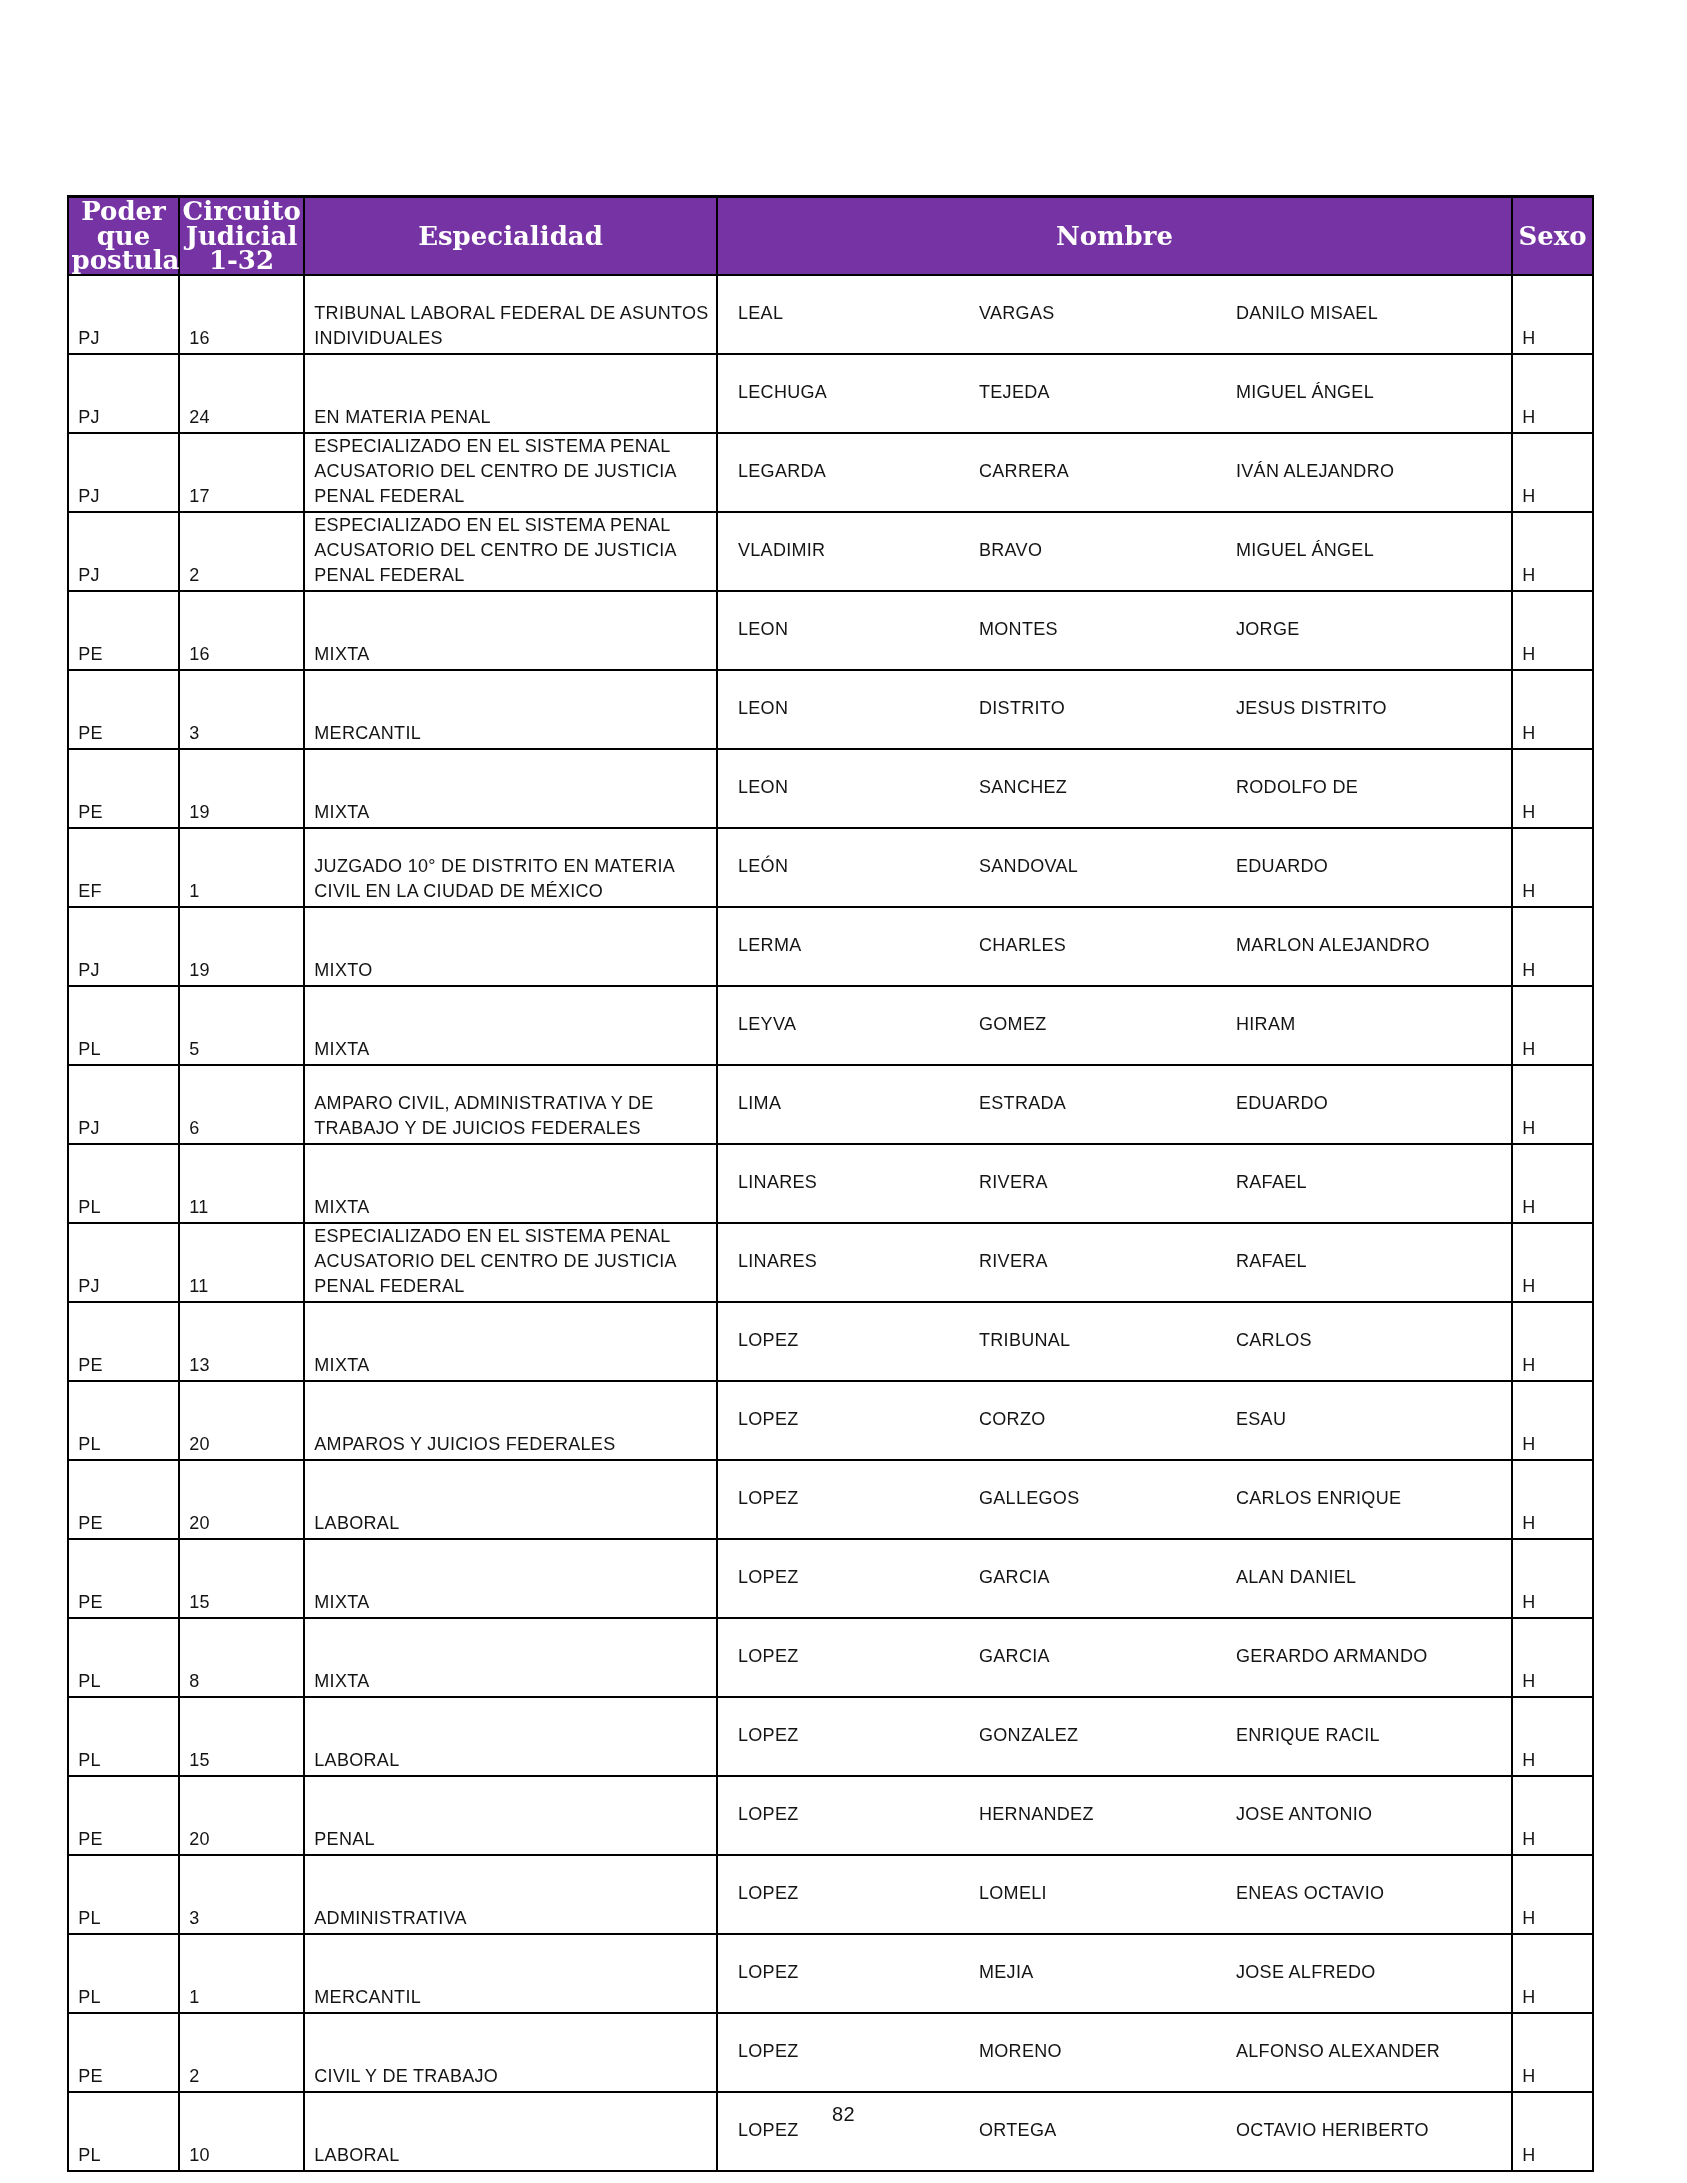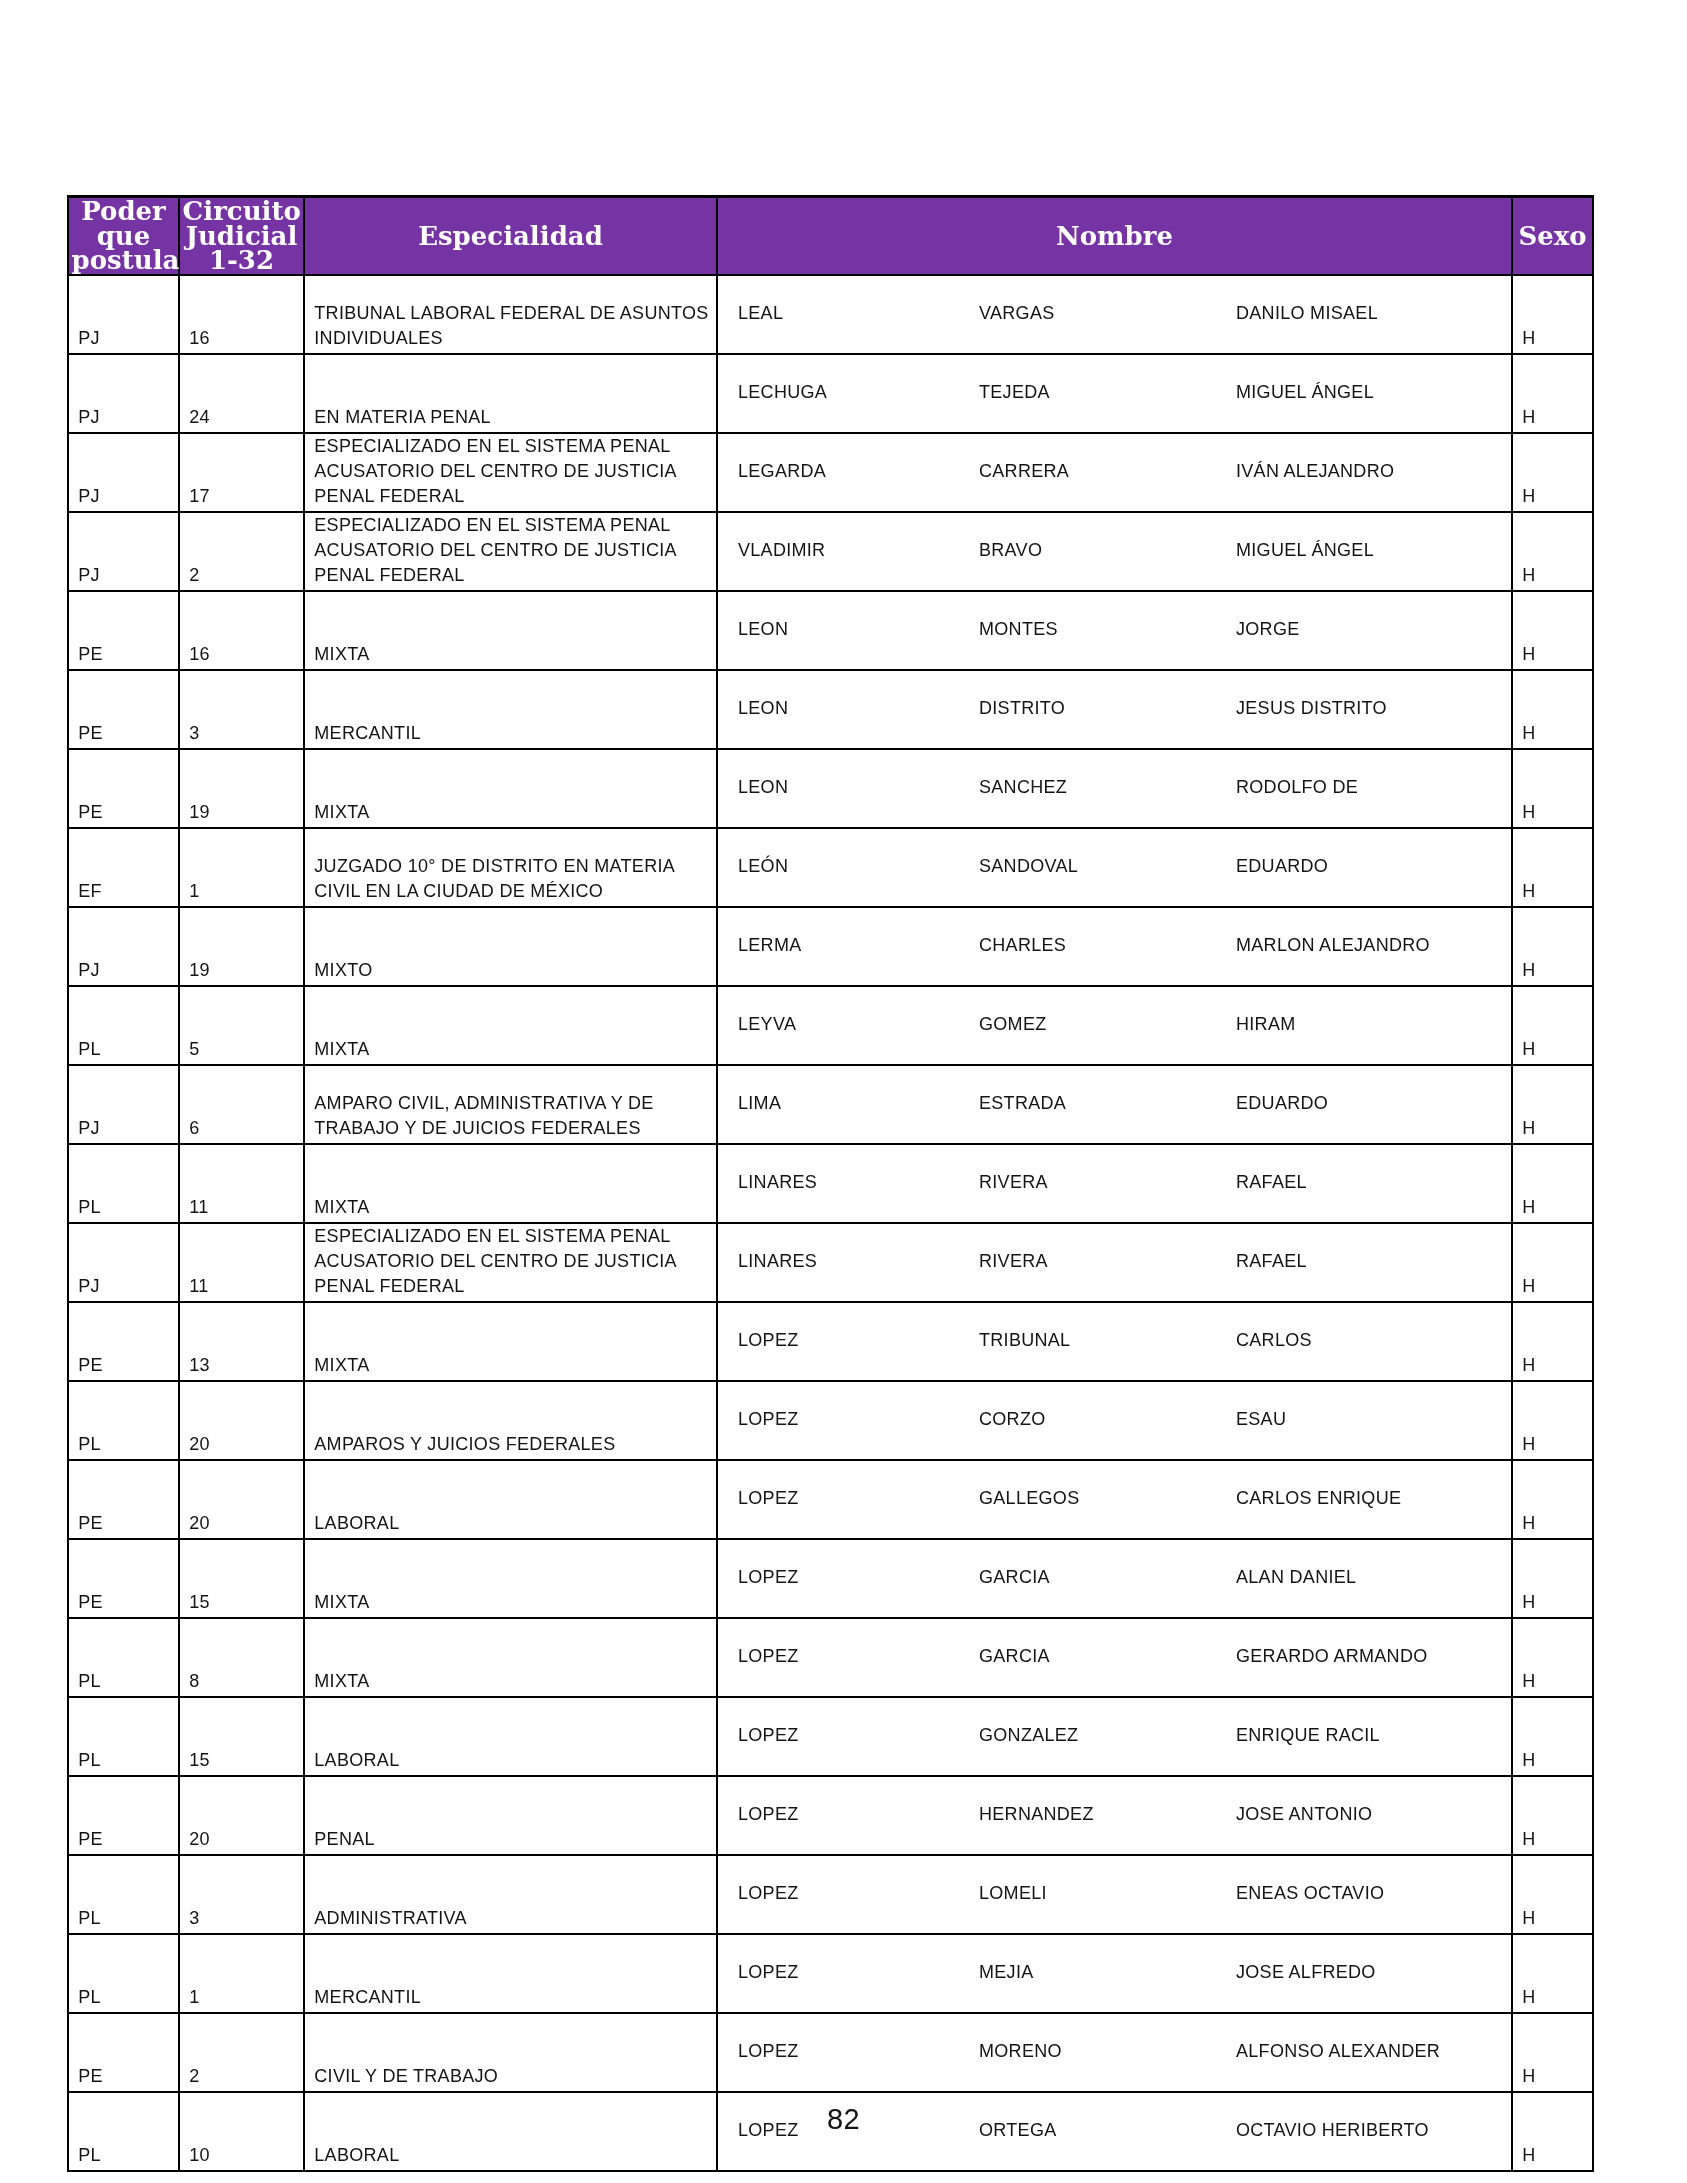--- a/index.html
+++ b/index.html
@@ -59,21 +59,21 @@
   td.c-nombre{padding-left:20px;}
   .names{
     display:grid;
     grid-template-columns:241px 257px auto;
   }
   .names span{display:block;white-space:nowrap;overflow:hidden;}
   .page-number{
     position:absolute;
     top:2103px;left:0;width:1687px;
     text-align:center;
-    font-size:29px;
+    font-size:20px;
     letter-spacing:0.3px;
     color:var(--text-color);
   }
 </style>
 </head>
 <body>
 
 <div class="sheet">
 
   <table class="roster">

